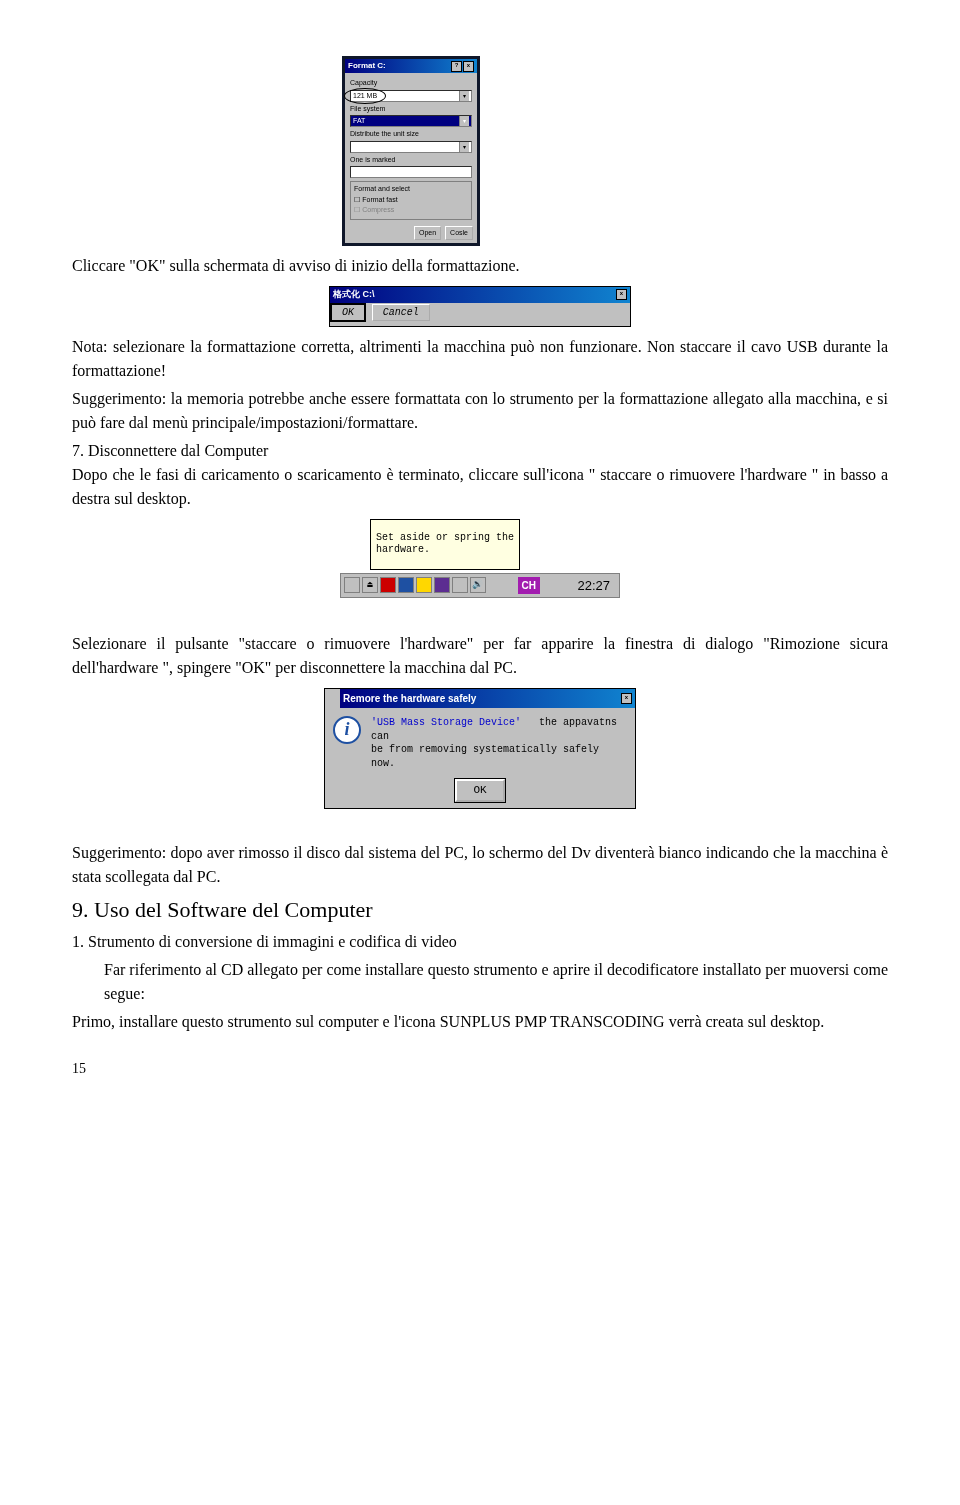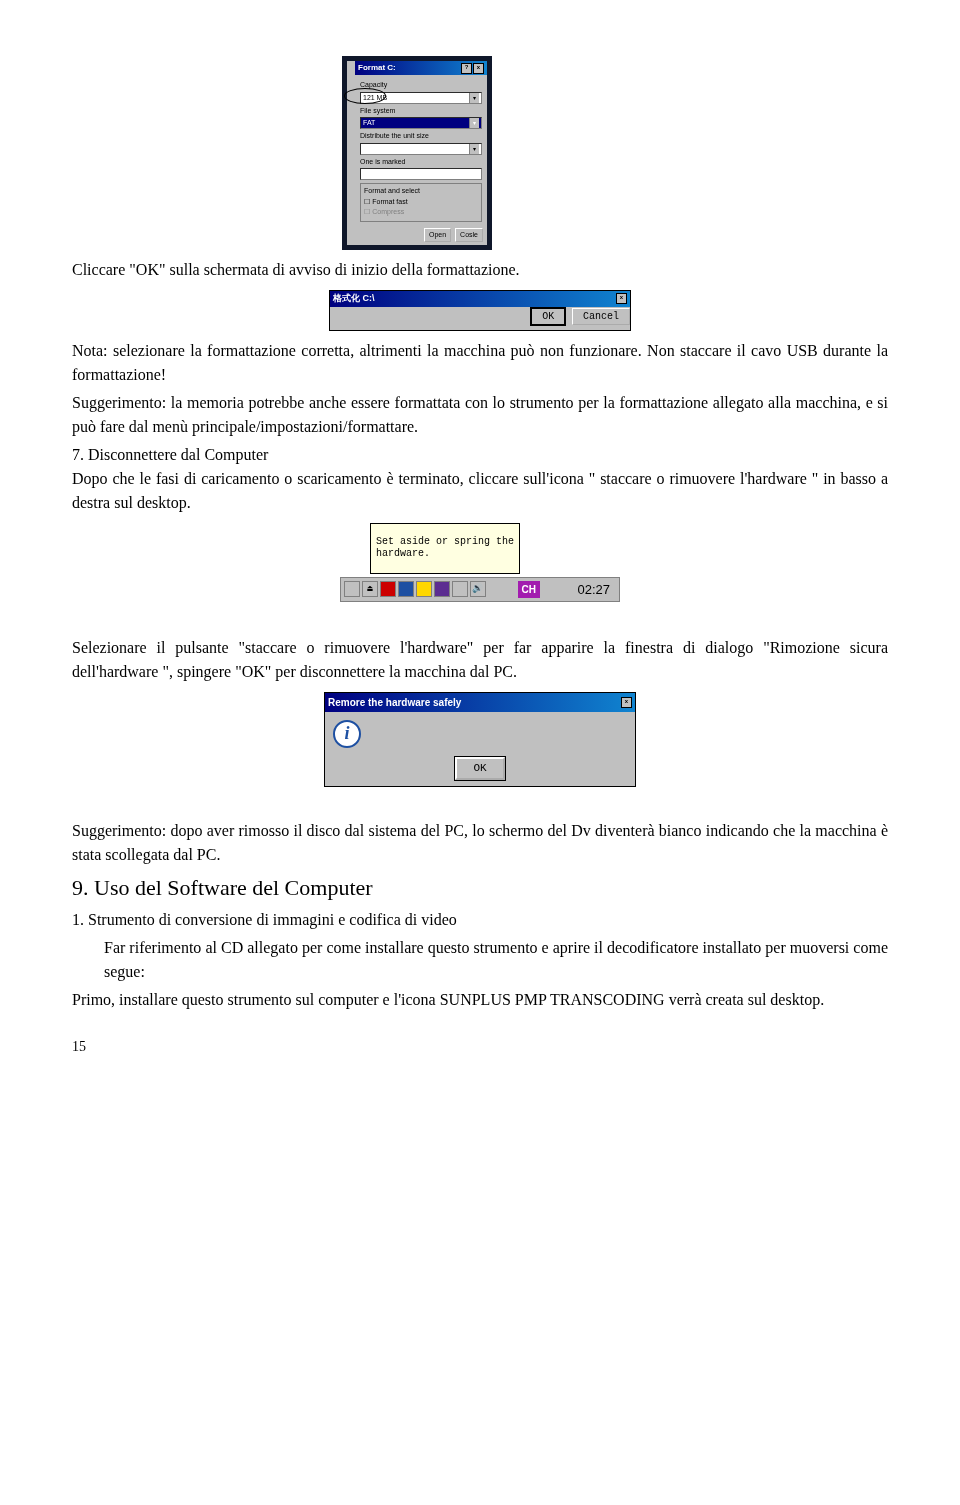--- a/index.html
+++ b/index.html
@@ -20,26 +20,25 @@
   .img-center { text-align: center; }
   .img-left { text-align: left; margin-left: 270px; }
   .page-num { text-align: left; font-size: 14px; margin-top: 24px; }
   .indent { margin-left: 32px; }
 
   
   .dlg1 {
     display: inline-block;
     width: 132px;
     background: #c0c0c0;
-    border: 5px solid #0f172a;
+    border: 3px solid #0f172a;
     font-family: Arial, sans-serif;
     font-size: 7px;
     color: #000;
     text-align: left;
-    padding-left: 8px;
   }
   .titlebar {
     background: linear-gradient(to right, #000080, #1084d0);
     color: #fff;
     font-weight: bold;
     padding: 1px 3px;
     display: flex;
     justify-content: space-between;
     align-items: center;
     font-size: 8px;
@@ -82,21 +81,21 @@
     width: 22px; height: 22px;
     background: #ffff00;
     clip-path: polygon(50% 0%, 100% 100%, 0% 100%);
     border: 1px solid #000;
     position: relative;
     flex: none;
   }
   .dlg2-icon::after { content: "!"; position: absolute; left: 0; right: 0; text-align: center; font-weight: bold; color: #000; top: 3px; font-family: Arial; }
   .dlg2-text { flex: 1; line-height: 1.3; }
   .dlg2-side { color: #808080; font-size: 9px; flex: none; }
-  .dlg2-btnrow { text-align: right; padding-bottom: 4px; }
+  .dlg2-btnrow { text-align: left; padding-bottom: 4px; font-style: italic; }
   .dlg2-btn { display: inline-block; background: #c0c0c0; border: 1px outset #fff; padding: 0px 10px; font-size: 10px; font-family: "Courier New"; }
   .dlg2-btn.active { border: 2px solid #000; }
 
   
   .tray {
     display: inline-block;
     width: 280px;
     font-family: "Courier New", monospace;
     font-size: 10px;
     text-align: left;
@@ -131,21 +130,21 @@
 
   
   .dlg4 {
     display: inline-block;
     width: 310px;
     background: #c0c0c0;
     border: 1px solid #000;
     font-family: Arial, sans-serif;
     text-align: left;
   }
-  .dlg4 .titlebar { font-size: 10px; padding: 2px 3px; }
+  .dlg4 .titlebar { font-size: 10px; padding: 2px 3px; margin-left: 15px; }
   .dlg4-body { display: flex; padding: 8px 8px 6px 8px; gap: 10px; align-items: flex-start; font-family: "Courier New", monospace; font-size: 10px; }
   .dlg4-icon { width: 24px; height: 24px; border: 2px solid #1e50a2; border-radius: 50%; color: #1e50a2; font-family: "Times New Roman"; font-style: italic; font-weight: bold; font-size: 18px; text-align: center; line-height: 22px; background: #fff; flex: none; }
   .dlg4-text { flex: 1; line-height: 1.35; }
   .dlg4-btnrow { text-align: center; padding: 0 0 6px 0; }
   .dlg4-btn { display: inline-block; background: #c0c0c0; border: 2px outset #fff; outline: 1px solid #000; padding: 1px 16px; font-size: 11px; font-family: "Courier New"; }
 
   .linkish { color: #0000cc; }
   .annot-circle {
     position: absolute;
     border: 1px solid #000;
@@ -245,39 +244,43 @@
         <span class="tico g"></span>
         <span class="tico g">⏏</span>
         <span class="tico r"></span>
         <span class="tico b"></span>
         <span class="tico y"></span>
         <span class="tico p"></span>
         <span class="tico g"></span>
         <span class="tico g">🔊</span>
       </div>
       <span class="tray-lang">CH</span>
-      <span class="tray-time">02:27</span>
+      <span class="tray-time">22:27</span>
     </div>
   </div>
 </div>
 
 <br>
 <p>Selezionare il pulsante "staccare o rimuovere l'hardware" per far apparire la finestra di dialogo "Rimozione sicura dell'hardware ", spingere "OK" per disconnettere la macchina dal PC.</p>
 
 
 <div class="img-holder img-center">
   <div class="dlg4">
     <div class="titlebar">
       <span>Remore the hardware safely</span>
       <span class="titlebtns">
           <span class="titlebtn">x</span>
         </span>
     </div>
     <div class="dlg4-body">
       <div class="dlg4-icon">i</div>
+      <div class="dlg4-text">
+        <div><span class="linkish">'USB Mass Storage Device'</span>&nbsp;&nbsp;&nbsp;<span>the appavatns can</span></div>
+        <div>be from removing systematically safely now.</div>
+      </div>
     </div>
     <div class="dlg4-btnrow">
       <span class="dlg4-btn">OK</span>
     </div>
   </div>
 </div>
 
 <br>
 <p> Suggerimento: dopo aver rimosso il disco dal sistema del PC, lo schermo del Dv diventerà bianco indicando che la macchina è stata scollegata dal PC.</p>
 

